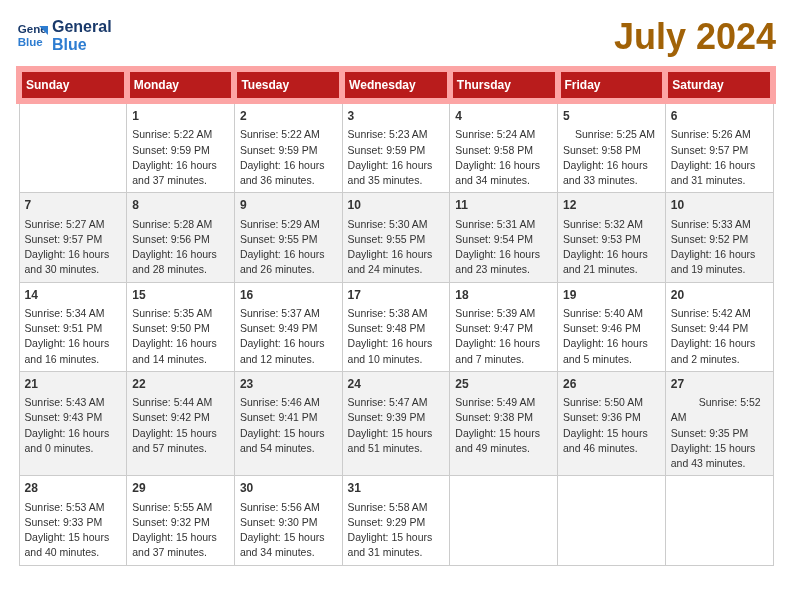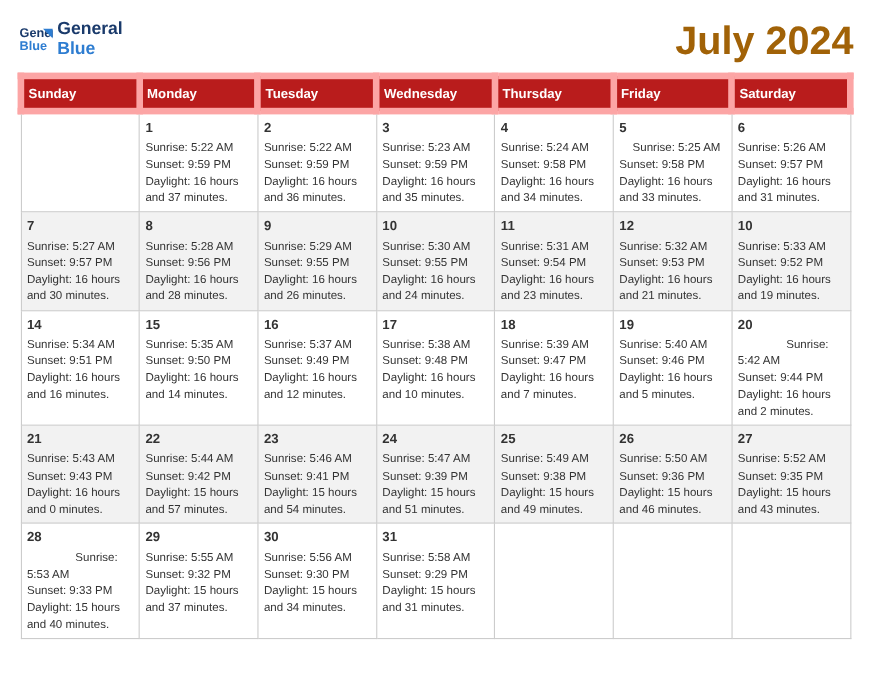--- a/index.html
+++ b/index.html
@@ -185,21 +185,21 @@
 Daylight: 16 hours
 and 10 minutes.</span></td>
         <td><span class="day-num">18</span><span style="white-space: pre-line;">Sunrise: 5:39 AM
 Sunset: 9:47 PM
 Daylight: 16 hours
 and 7 minutes.</span></td>
         <td><span class="day-num">19</span><span style="white-space: pre-line; text-align: right;">Sunrise: 5:40 AM
 Sunset: 9:46 PM
 Daylight: 16 hours
 and 5 minutes.</span></td>
-        <td><span class="day-num">20</span><span style="white-space: pre-line; margin-left: 44px;">Sunrise: 5:42 AM
+        <td><span class="day-num">20</span><span style="white-space: pre-line;">Sunrise: 5:42 AM
 Sunset: 9:44 PM
 Daylight: 16 hours
 and 2 minutes.</span></td>
       </tr>
       <tr class="row-shaded">
         <td><span class="day-num">21</span><span style="white-space: pre-line;">Sunrise: 5:43 AM
 Sunset: 9:43 PM
 Daylight: 16 hours
 and 0 minutes.</span></td>
         <td><span class="day-num">22</span><span style="white-space: pre-line;">Sunrise: 5:44 AM
@@ -215,27 +215,27 @@
 Daylight: 15 hours
 and 51 minutes.</span></td>
         <td><span class="day-num">25</span><span style="white-space: pre-line; text-align: right;">Sunrise: 5:49 AM
 Sunset: 9:38 PM
 Daylight: 15 hours
 and 49 minutes.</span></td>
         <td><span class="day-num">26</span><span style="white-space: pre-line;">Sunrise: 5:50 AM
 Sunset: 9:36 PM
 Daylight: 15 hours
 and 46 minutes.</span></td>
-        <td><span class="day-num">27</span><span style="white-space: pre-line;">Sunrise: 5:52 AM
+        <td><span class="day-num">27</span><span style="white-space: pre-line; margin-left: 28px;">Sunrise: 5:52 AM
 Sunset: 9:35 PM
 Daylight: 15 hours
 and 43 minutes.</span></td>
       </tr>
       <tr class="row-white">
-        <td><span class="day-num">28</span><span style="white-space: pre-line; margin-left: 44px;">Sunrise: 5:53 AM
+        <td><span class="day-num">28</span><span style="white-space: pre-line;">Sunrise: 5:53 AM
 Sunset: 9:33 PM
 Daylight: 15 hours
 and 40 minutes.</span></td>
         <td><span class="day-num">29</span><span style="white-space: pre-line;">Sunrise: 5:55 AM
 Sunset: 9:32 PM
 Daylight: 15 hours
 and 37 minutes.</span></td>
         <td><span class="day-num">30</span><span style="white-space: pre-line;">Sunrise: 5:56 AM
 Sunset: 9:30 PM
 Daylight: 15 hours

